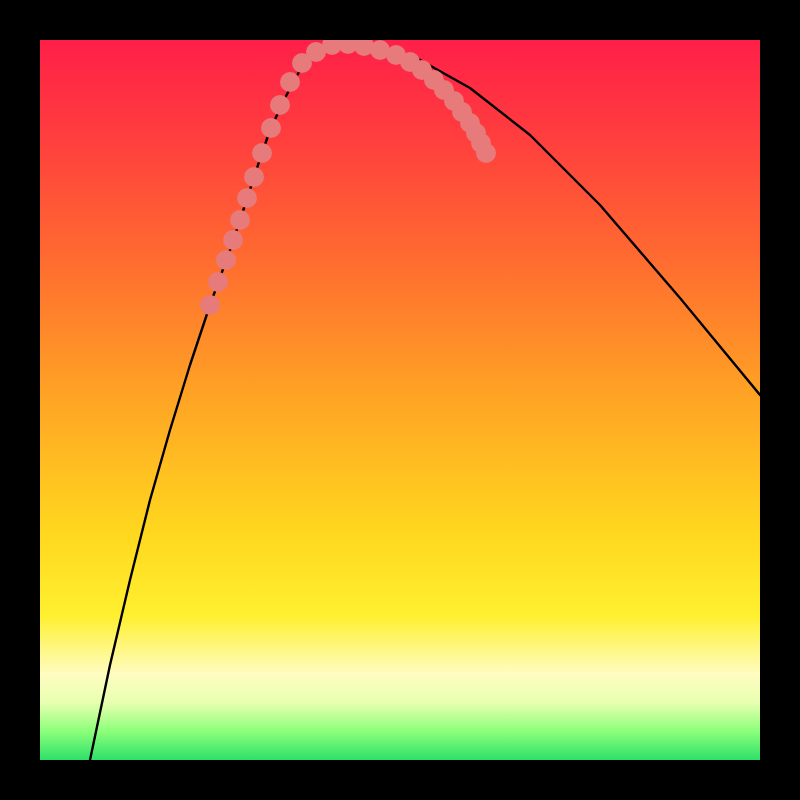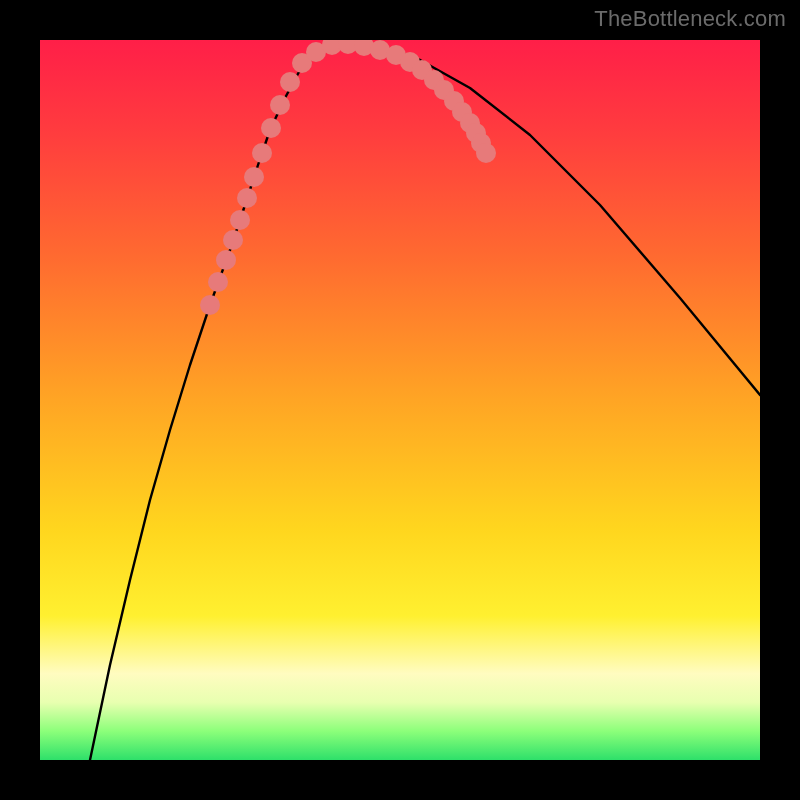--- a/index.html
+++ b/index.html
@@ -91,14 +91,13 @@
           <circle cx="404" cy="50" r="10" fill="#e77a7a"></circle>
           <circle cx="414" cy="61" r="10" fill="#e77a7a"></circle>
           <circle cx="422" cy="72" r="10" fill="#e77a7a"></circle>
           <circle cx="430" cy="83" r="10" fill="#e77a7a"></circle>
           <circle cx="436" cy="93" r="10" fill="#e77a7a"></circle>
           <circle cx="441" cy="103" r="10" fill="#e77a7a"></circle>
           <circle cx="446" cy="113" r="10" fill="#e77a7a"></circle>
         </g>
     </svg>
   </div>
-  <div class="watermark">TheBottleneck.com</div>
 </div>
 
 </body></html>

